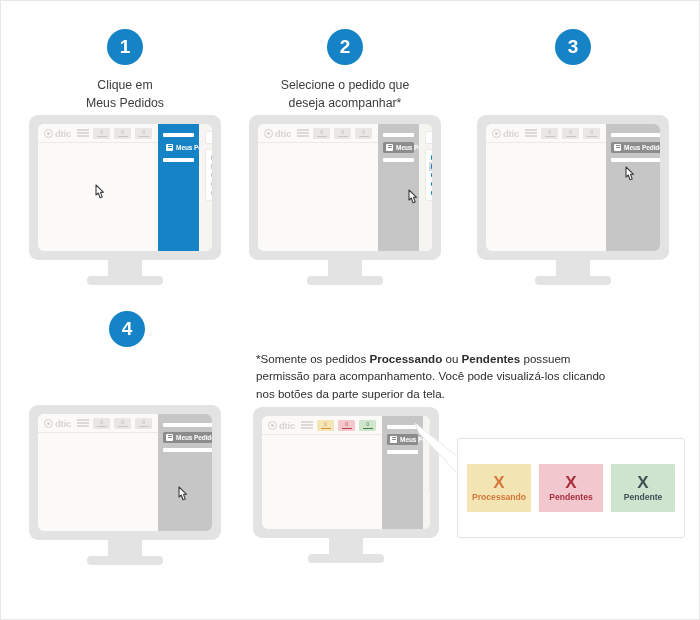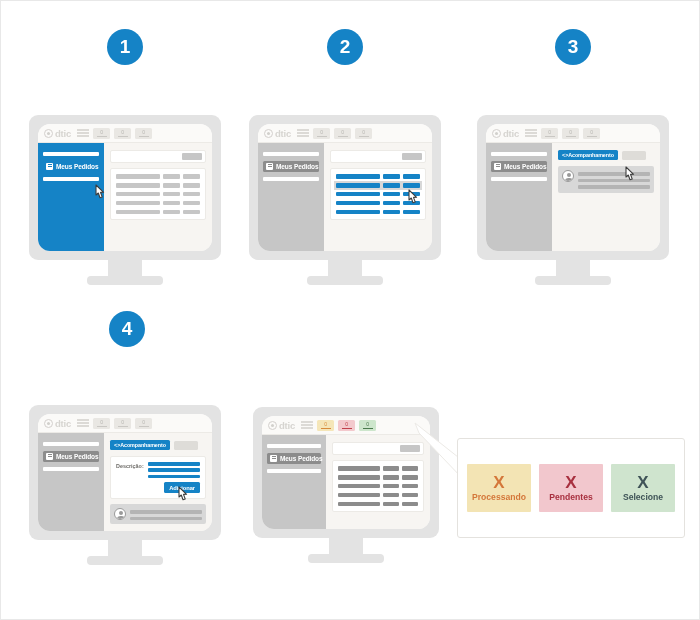--- a/index.html
+++ b/index.html
@@ -29,23 +29,23 @@
     white-space: pre-line;
   }
 
   
   .monitor { position: absolute; }
   .mon-body {
     background: #e3e3e3; border-radius: 9px;
     padding: 9px; width: 100%;
   }
   .mon-screen {
-    background: #fbfaf8; border-radius: 12px;
+    background: #fbfaf8; border-radius: 6px;
     width: 100%; height: 100%;
-    display: flex; flex-direction: column;
+    display: flex; flex-direction: row;
     overflow: hidden; position: relative;
   }
   .mon-neck {
     width: 34px; height: 16px; background: #e3e3e3;
     margin: 0 auto;
   }
   .mon-base {
     width: 76px; height: 9px; background: #e3e3e3;
     border-radius: 4px; margin: 0 auto;
   }
@@ -211,20 +211,22 @@
 
   #callout { position: absolute; left: 400px; top: 420px; }
 </style>
 </head>
 <body>
 
 <div id="canvas">
 
   <div class="step" style="left:24px;top:28px;width:200px;">
     <div class="step-badge">1</div>
+    <div class="step-caption">Clique em
+Meus Pedidos</div>
   </div>
 
   <div class="monitor" style="left:28px;top:114px;width:192px;">
     <div class="mon-body">
       <div class="mon-screen" style="height:127px;">
         <div class="topbar">
           <div class="logo">
             <span class="logo-ring"></span>
             <span class="logo-txt">dtic</span>
           </div>
@@ -292,20 +294,22 @@
           <path d="M3 1 L3 11 L5.3 9 L7 13.8 L9.2 12.9 L7.5 8.4 L10.6 8.3 Z" fill="#ffffff" stroke="#3d3d3d" stroke-width="1.1" stroke-linejoin="round"></path>
         </svg>
       </div>
     </div>
     <div class="mon-neck"></div>
     <div class="mon-base"></div>
   </div>
 
   <div class="step" style="left:244px;top:28px;width:200px;">
     <div class="step-badge">2</div>
+    <div class="step-caption">Selecione o pedido que
+deseja acompanhar*</div>
   </div>
 
   <div class="monitor" style="left:248px;top:114px;width:192px;">
     <div class="mon-body">
       <div class="mon-screen" style="height:127px;">
         <div class="topbar">
           <div class="logo">
             <span class="logo-ring"></span>
             <span class="logo-txt">dtic</span>
           </div>
@@ -507,20 +511,21 @@
         </div>
         <svg class="cursor" style="left:138px;top:72px;" viewBox="0 0 13 16">
           <path d="M3 1 L3 11 L5.3 9 L7 13.8 L9.2 12.9 L7.5 8.4 L10.6 8.3 Z" fill="#ffffff" stroke="#3d3d3d" stroke-width="1.1" stroke-linejoin="round"></path>
         </svg>
       </div>
     </div>
     <div class="mon-neck"></div>
     <div class="mon-base"></div>
   </div>
 
+  <div id="footnote"><span>*Somente os pedidos </span><b>Processando</b><span> ou </span><b>Pendentes</b><span> possuem permissão para acompanhamento. Você pode visualizá-los clicando nos botões da parte superior da tela.</span></div>
 
   <div class="monitor" style="left:252px;top:406px;width:186px;">
     <div class="mon-body">
       <div class="mon-screen" style="height:113px;">
         <div class="topbar">
           <div class="logo">
             <span class="logo-ring"></span>
             <span class="logo-txt">dtic</span>
           </div>
           <span class="hamb">
@@ -597,17 +602,17 @@
     <div class="sbadge sb-proc">
       <span class="x">X</span>
       <span class="t">Processando</span>
     </div>
     <div class="sbadge sb-pend">
       <span class="x">X</span>
       <span class="t">Pendentes</span>
     </div>
     <div class="sbadge sb-res">
       <span class="x">X</span>
-      <span class="t">Selecione</span>
+      <span class="t">Pendente</span>
     </div>
   </div>
 
 </div>
 
 </body></html>

